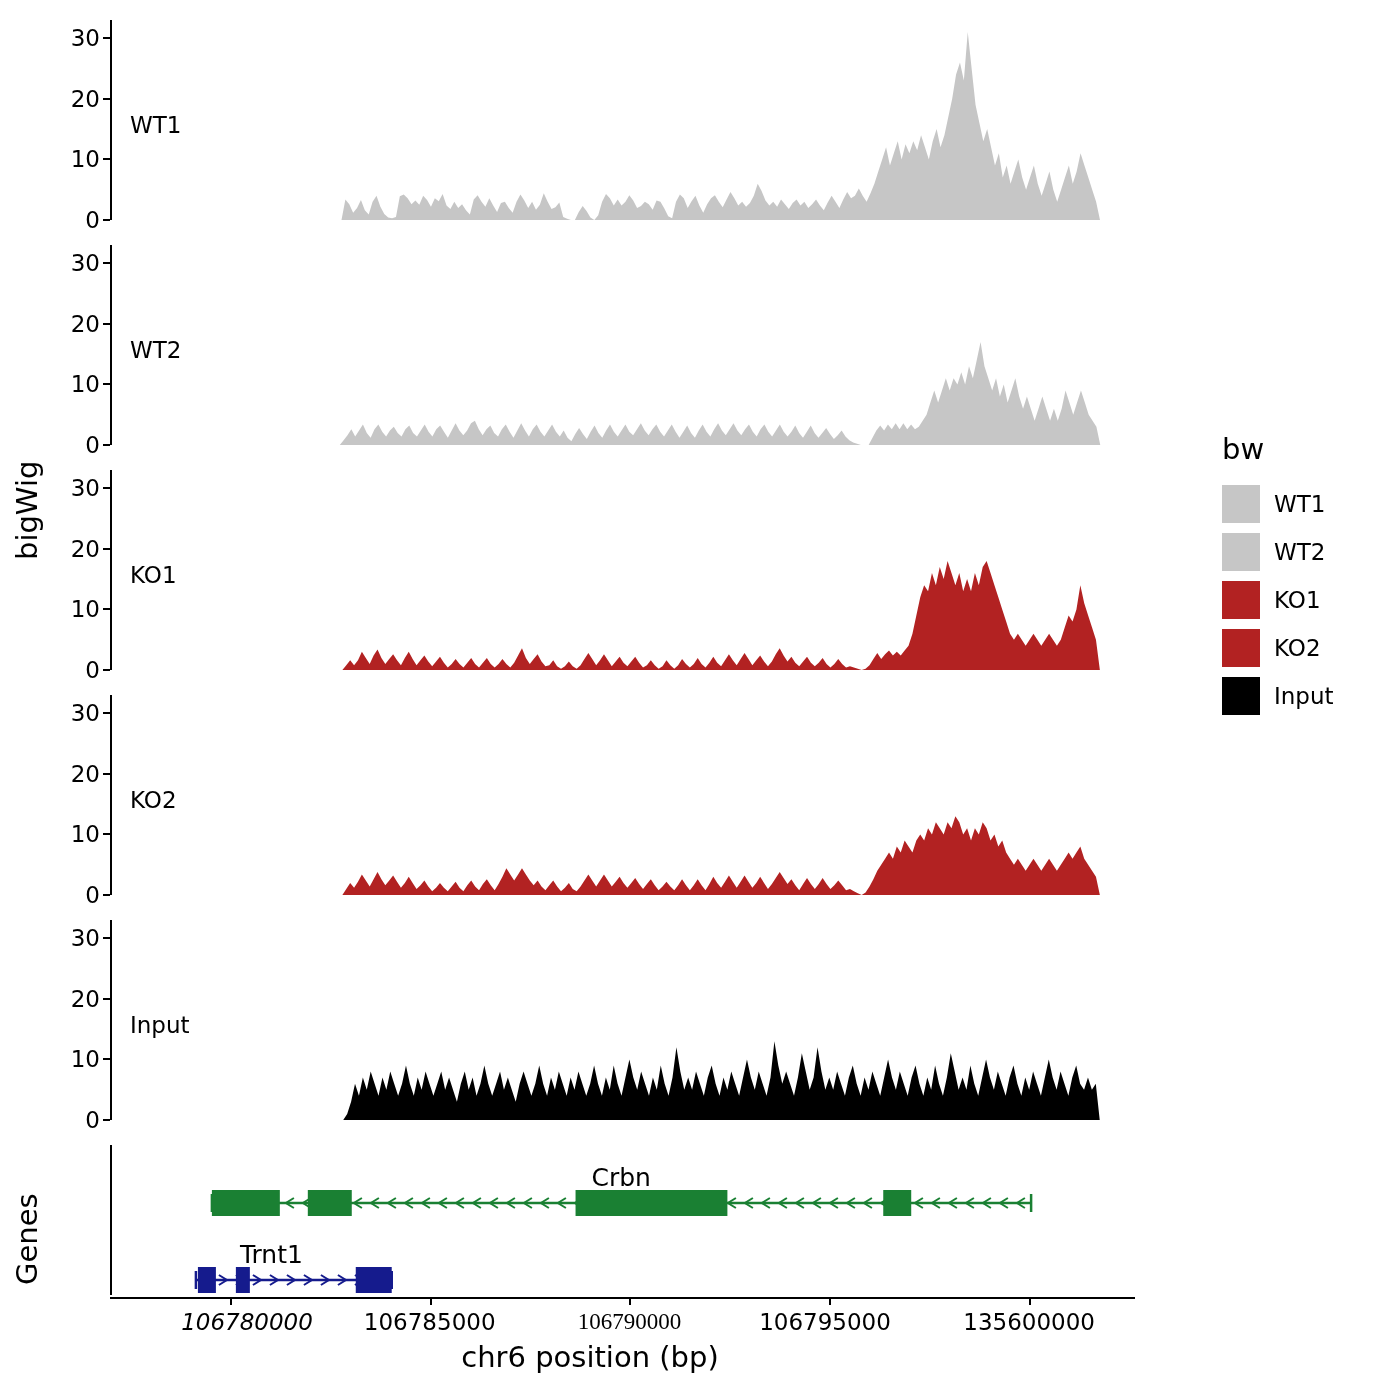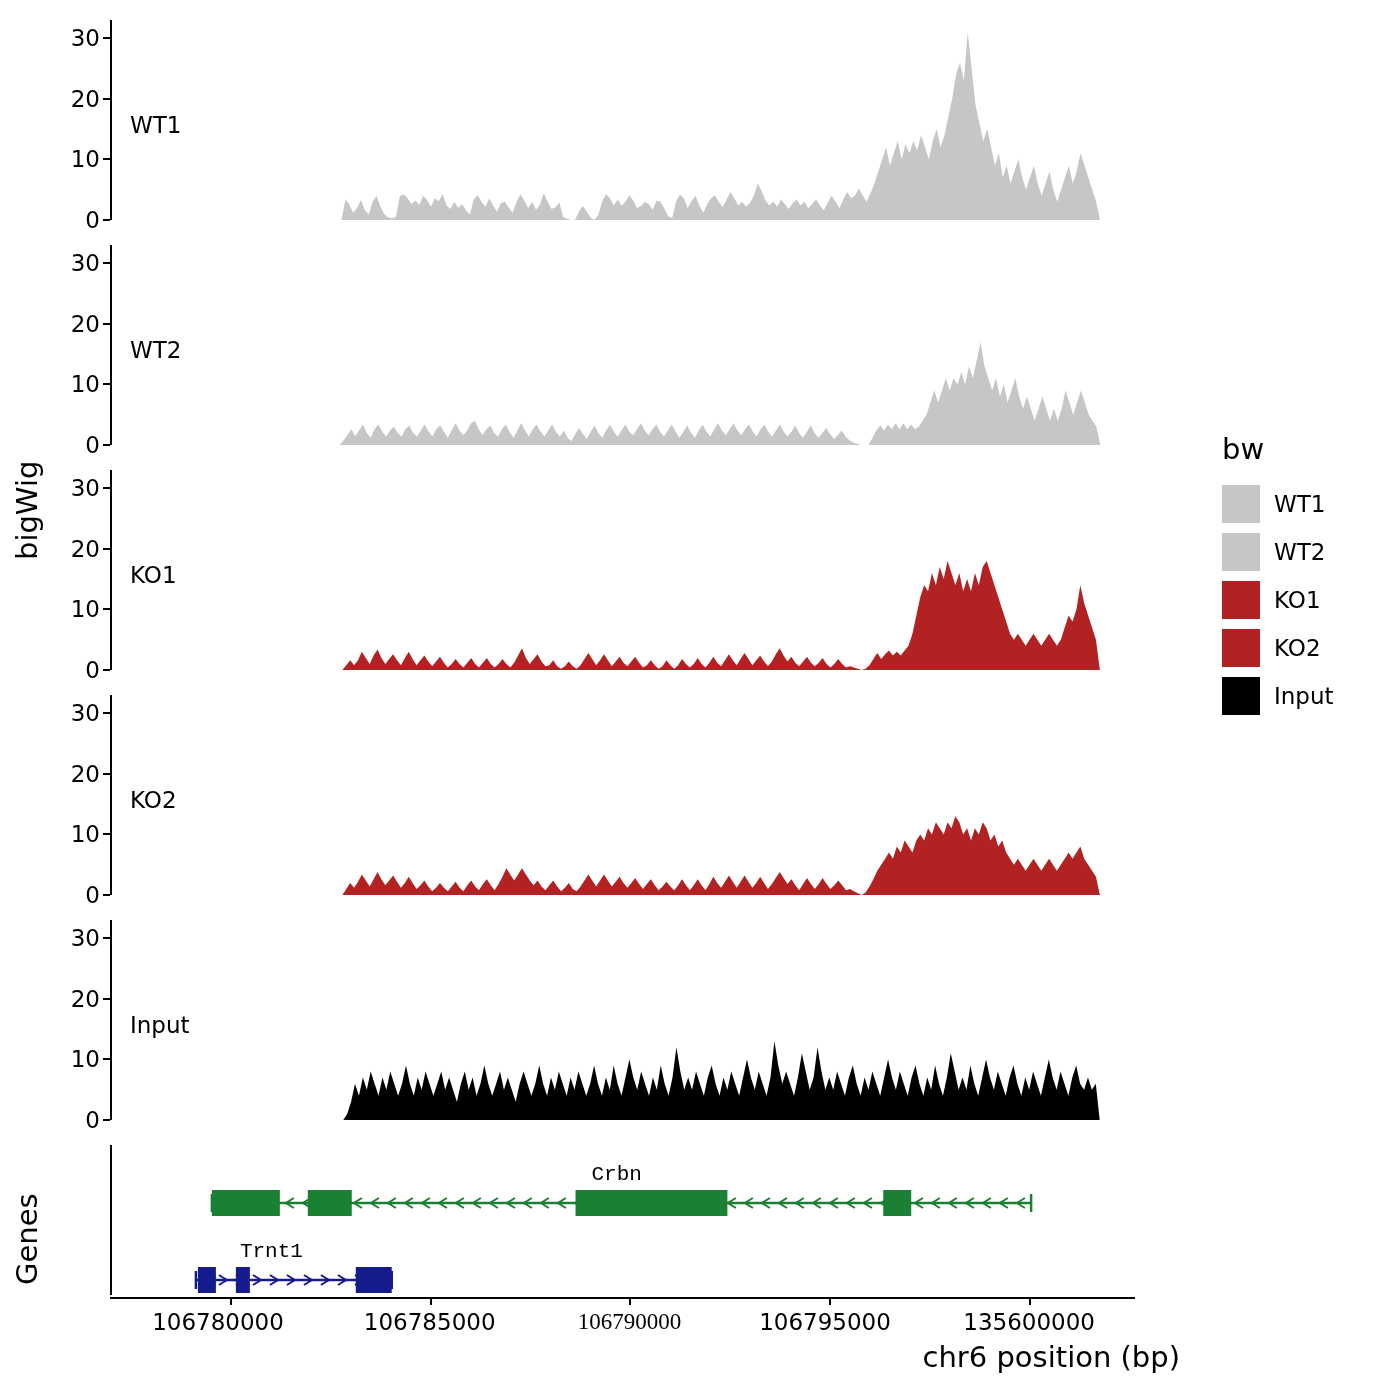--- a/index.html
+++ b/index.html
@@ -28,21 +28,21 @@
     left:10px;
     top:1285px;
     font-size:29px;
     transform:rotate(-90deg);
     transform-origin:left top;
     white-space:nowrap;
   }
   .x-axis-title{
     position:absolute;
     left:0;top:1340px;width:1180px;
-    text-align:right;
+    text-align:center;
     font-size:29px;
   }
 
   .panel{
     position:absolute;
     left:110px;
     width:1025px;
   }
   .panel .spine{
     position:absolute;
@@ -83,23 +83,22 @@
     left:110px;
     top:1145px;
     width:1025px;
     height:150px;
   }
   .genes-panel .spine{
     position:absolute;left:0;top:0;bottom:0;width:2px;background:#000;
   }
   .gene-label{
     position:absolute;
-    font-size:21px;
-    white-space:nowrap;
-    font-family:Liberation Mono, monospace;
+    font-size:25px;
+    white-space:nowrap;
   }
 
   
   .xaxis{
     position:absolute;
     left:110px;
     top:1297px;
     width:1025px;
     height:40px;
   }
@@ -315,21 +314,21 @@
           <rect x="243.76171875" y="122" width="35.96484375" height="26" fill="#151B8D"></rect>
         </svg>
     </div>
     <div class="gene-label" id="gene-label-0" style="left: 481.531px; top: 18px;">Crbn</div>
     <div class="gene-label" id="gene-label-1" style="left: 129.875px; top: 95px;">Trnt1</div>
   </div>
 
   <div class="xaxis" id="xaxis">
     <div class="line"></div>
   <div class="tick" style="left: 119.883px;"></div>
-      <div class="tlabel" style="left: 108px;">106780000</div>
+      <div class="tlabel" style="left: 137px; font-style: italic;">106780000</div>
       <div class="tick" style="left: 319.688px;"></div>
       <div class="tlabel" style="left: 319.688px;">106785000</div>
       <div class="tick" style="left: 519.492px;"></div>
       <div class="tlabel" style="left: 519.492px; font-family: Liberation Serif, serif;">106790000</div>
       <div class="tick" style="left: 719.297px;"></div>
       <div class="tlabel" style="left: 715px;">106795000</div>
       <div class="tick" style="left: 919.102px;"></div>
       <div class="tlabel" style="left: 919.102px;">135600000</div>
     </div>
   <div class="x-axis-title">chr6 position (bp)</div>

